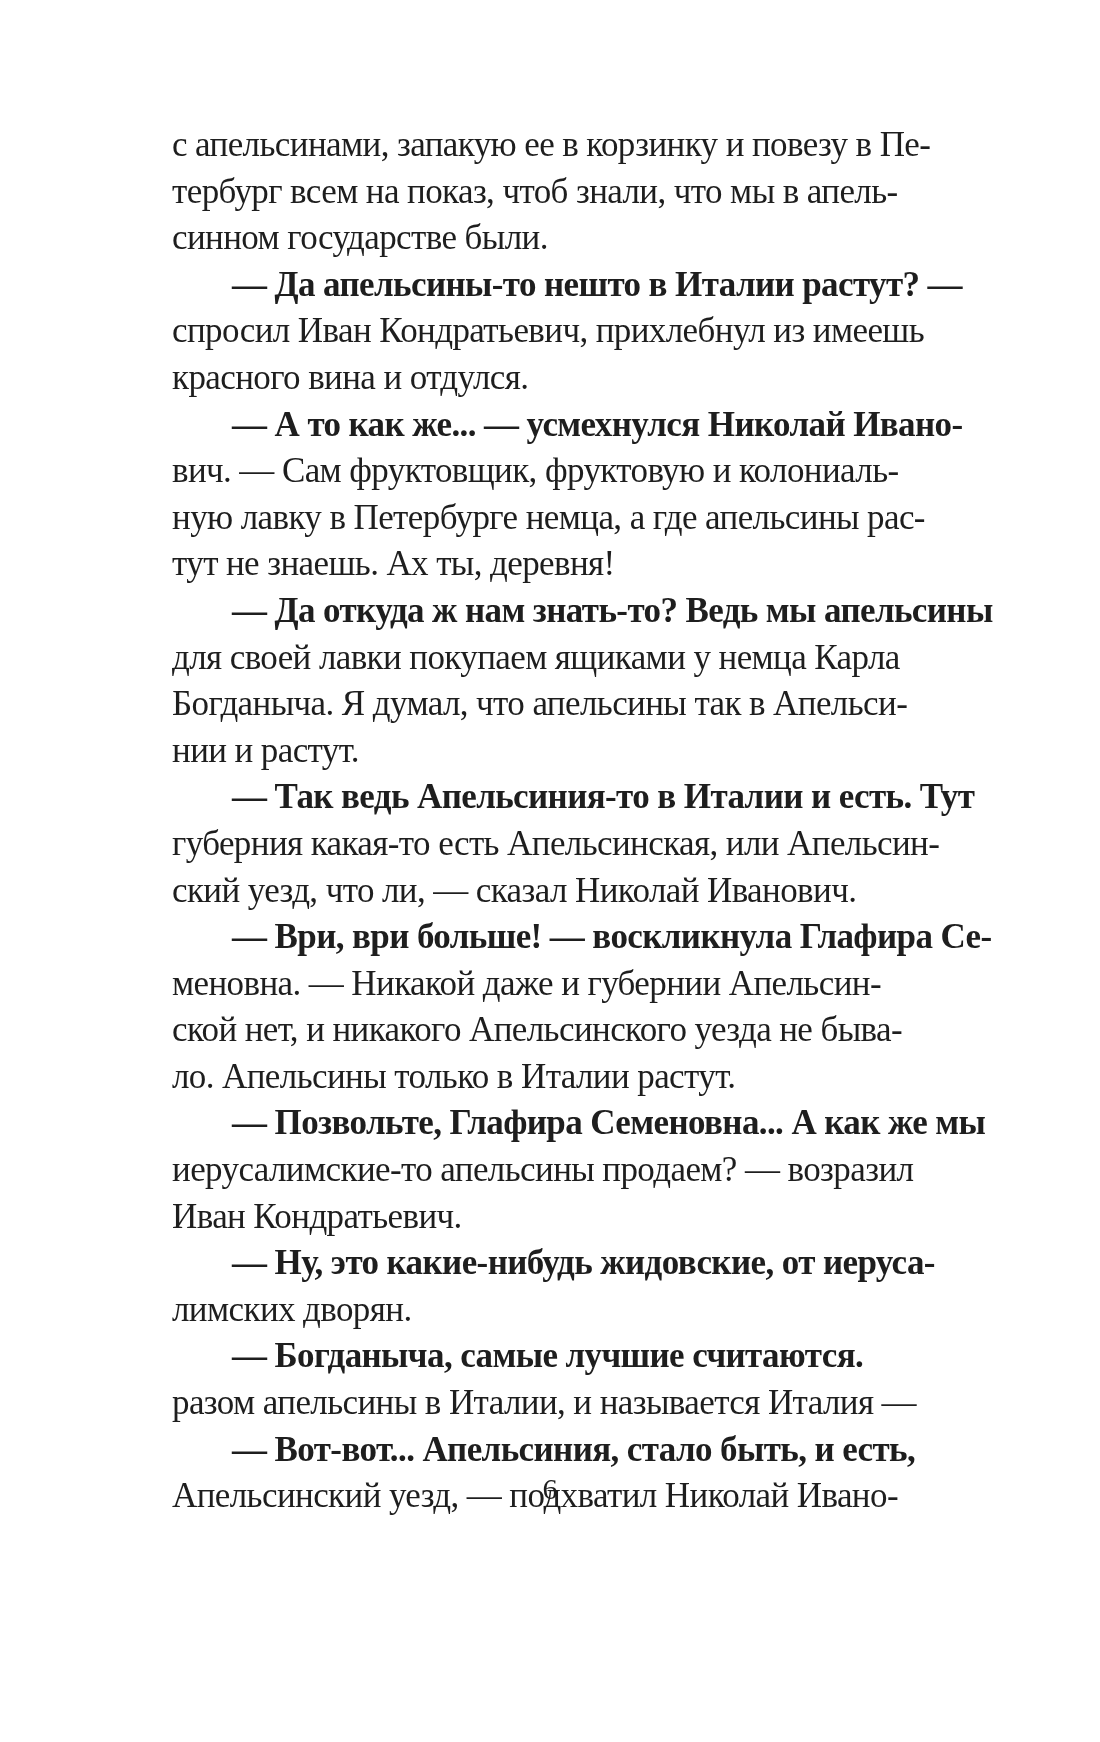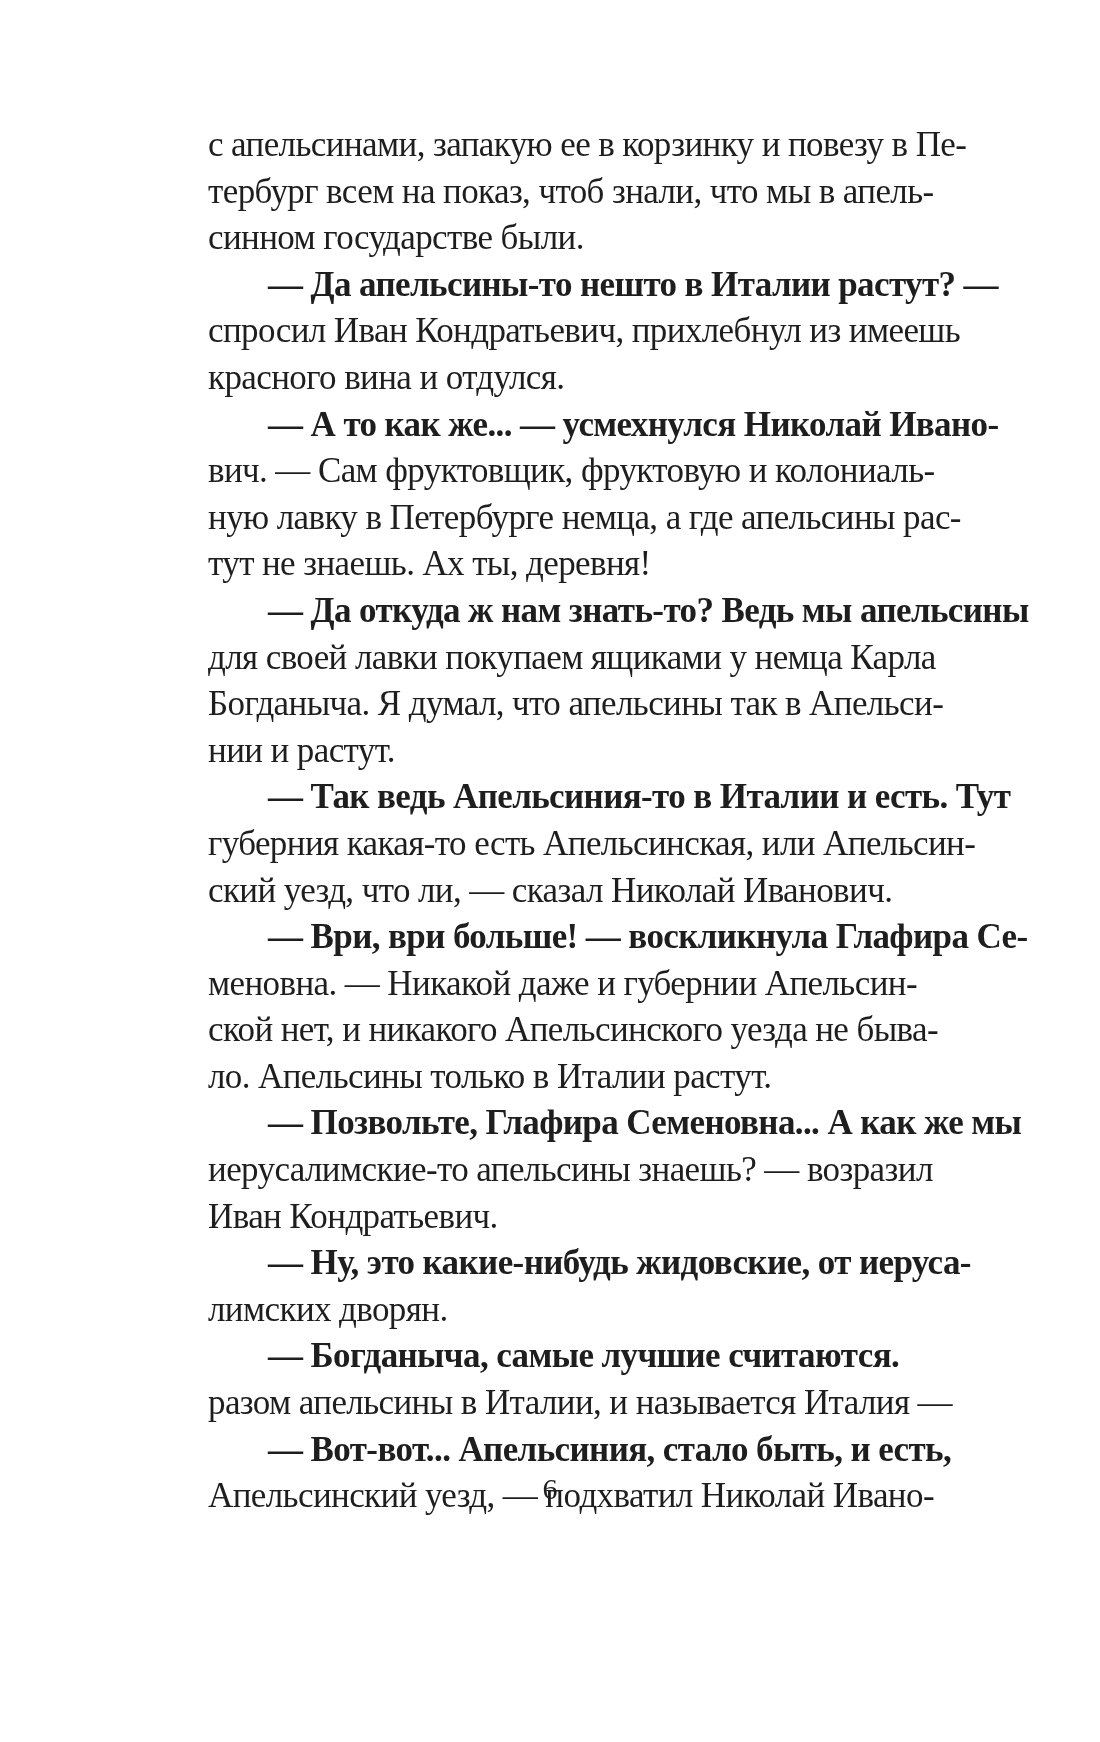--- a/index.html
+++ b/index.html
@@ -16,21 +16,20 @@
     .page {
       position: absolute;
       left: 172px;
       top: 122px;
       width: 704px;
       font-family: "Liberation Serif", "DejaVu Serif", serif;
       font-size: 35px;
       line-height: 46.6px;
       color: #1e1e1e;
       letter-spacing: -0.6px;
-      margin-left: 36px;
     }
     .line {
       display: block;
       white-space: nowrap;
       height: 46.6px;
       text-align: justify;
       text-align-last: justify;
     }
     .line.last {
       text-align-last: left;
@@ -69,21 +68,21 @@
     <span class="line">Богданыча. Я думал, что апельсины так в Апельси-</span>
     <span class="line last">нии и растут.</span>
     <span class="line indent">— Так ведь Апельсиния-то в Италии и есть. Тут</span>
     <span class="line">губерния какая-то есть Апельсинская, или Апельсин-</span>
     <span class="line last">ский уезд, что ли, — сказал Николай Иванович.</span>
     <span class="line indent">— Ври, ври больше! — воскликнула Глафира Се-</span>
     <span class="line">меновна. — Никакой даже и губернии Апельсин-</span>
     <span class="line">ской нет, и никакого Апельсинского уезда не быва-</span>
     <span class="line last">ло. Апельсины только в Италии растут.</span>
     <span class="line indent">— Позвольте, Глафира Семеновна... А как же мы</span>
-    <span class="line">иерусалимские-то апельсины знаешь? — возразил</span>
+    <span class="line">иерусалимские-то апельсины продаем? — возразил</span>
     <span class="line last">Иван Кондратьевич.</span>
     <span class="line indent">— Ну, это какие-нибудь жидовские, от иеруса-</span>
     <span class="line last">лимских дворян.</span>
     <span class="line indent last">— Богданыча, самые лучшие считаются.</span>
     <span class="line">разом апельсины в Италии, и называется Италия —</span>
     <span class="line indent">— Вот-вот... Апельсиния, стало быть, и есть,</span>
     <span class="line">Апельсинский уезд, — подхватил Николай Ивано-</span>
   </div>
 
 <div class="page-number">6</div>

